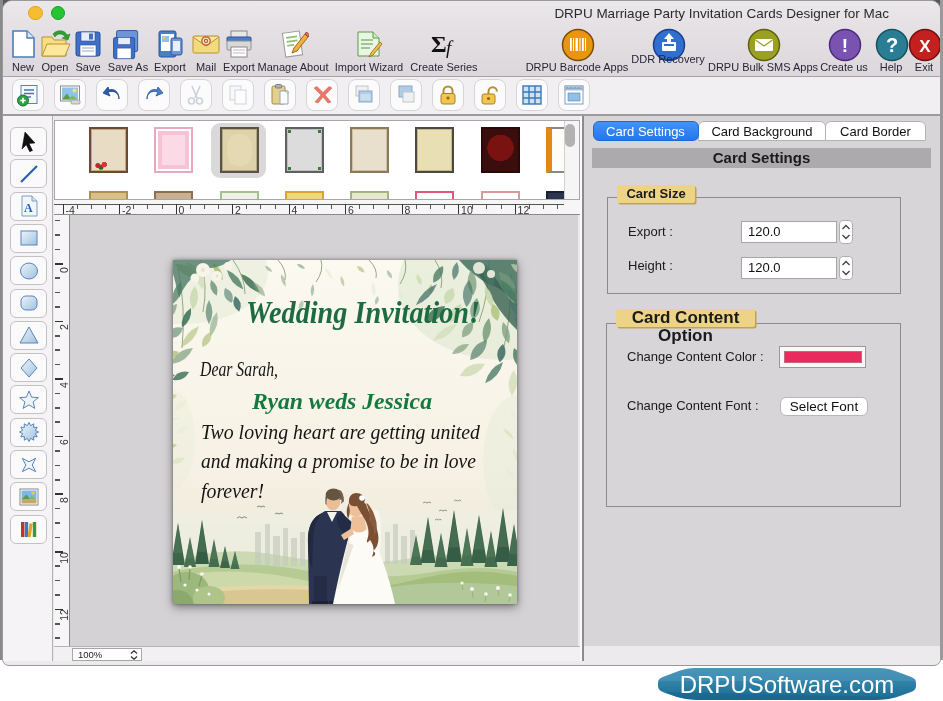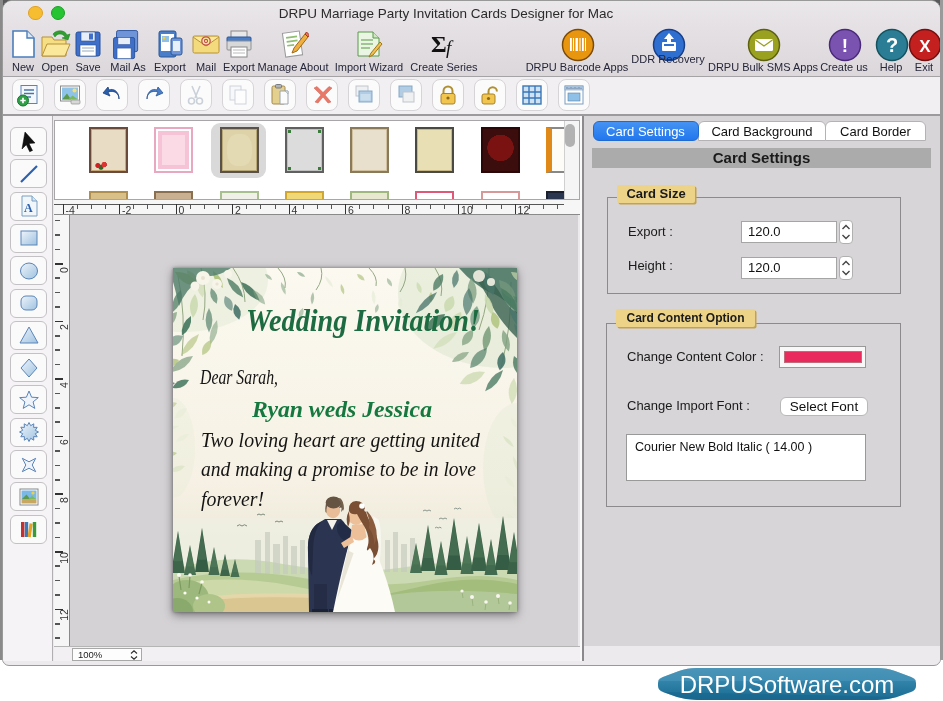--- a/index.html
+++ b/index.html
@@ -8,21 +8,21 @@
 .tool{position:absolute;left:7px;width:37px;height:29px;background:#fbfafb;border:1px solid #c4c1c4;border-radius:6px;display:flex;align-items:center;justify-content:center}
 .num{position:absolute;font-size:10.5px;color:#333;line-height:10px}
 </style></head><body>
 <div class="a" style="left:0;top:0;width:943px;height:12px;background:#59595b"></div>
 <div class="a" style="left:0;top:0;width:3px;height:660px;background:#8a8a8a"></div>
 <div class="a" style="left:940px;top:0;width:3px;height:660px;background:#9a9a9a"></div>
 <div class="a" id="win" style="left:2px;top:0;width:939px;height:666px;background:#eceaec;border-radius:10px 10px 7px 7px;border:1px solid #999;overflow:hidden">
 <div class="a" style="left:0;top:0;width:939px;height:76px;background:linear-gradient(#ebe8eb,#e5e1e5 30%,#dbd7db)"></div>
 <div class="a" style="left:25px;top:4.5px;width:14.5px;height:14.5px;border-radius:50%;background:#f6bd30;border:1px solid #dfa125"></div>
 <div class="a" style="left:47.5px;top:4.5px;width:14.5px;height:14.5px;border-radius:50%;background:#26c332;border:1px solid #1ba02a"></div>
-<div class="a" style="left:0;top:5px;width:886px;text-align:center;font-size:13.5px;color:#2b2b2b">DRPU Marriage Party Invitation Cards Designer for Mac</div>
+<div class="a" style="left:0;top:5px;width:886px;text-align:right;font-size:13.5px;color:#2b2b2b">DRPU Marriage Party Invitation Cards Designer for Mac</div>
 <div class="a" style="left:0;top:75px;width:939px;height:1px;background:#a6a3a6"></div>
 <div class="a" style="left:0;top:76px;width:939px;height:38px;background:#f1eff1"></div>
 <div class="a" style="left:0;top:113px;width:939px;height:2px;background:#9d9a9d"></div>
 <div class="a" style="left:4.0px;top:27px;width:32px;height:32px"><svg width="32" height="32" viewBox="0 0 32 32">
         <path d="M6 3h14l7 7v19H6z" fill="#fff" stroke="#4a7ebb" stroke-width="1.6"></path>
         <path d="M20 3v7h7" fill="#dce9f5" stroke="#4a7ebb" stroke-width="1.4"></path>
       </svg></div>
     <div class="lbl" style="left:-40.0px;top:60px;width:120px">New</div>
     <div class="a" style="left:36.0px;top:27px;width:32px;height:32px"><svg width="32" height="32" viewBox="0 0 32 32">
         <path d="M3 9h10l2 3h12v16H3z" fill="#f6de84" stroke="#b8923a"></path>
@@ -41,21 +41,21 @@
     <div class="a" style="left:109.0px;top:27px;width:32px;height:32px"><svg width="32" height="32" viewBox="0 0 32 32">
         <g transform="translate(1,-1) scale(.88)">
           <rect x="4" y="4" width="24" height="24" rx="2" fill="#6f94d8" stroke="#27509a"></rect>
         </g>
         <g transform="translate(-2,6) scale(.88)">
           <rect x="4" y="4" width="24" height="24" rx="2" fill="#3f6fc8" stroke="#27509a"></rect>
           <rect x="9" y="4" width="14" height="8" fill="#e8eef8" stroke="#27509a" stroke-width=".6"></rect>
           <rect x="8" y="16" width="16" height="12" fill="#fff" stroke="#27509a" stroke-width=".6"></rect>
         </g>
       </svg></div>
-    <div class="lbl" style="left:65.0px;top:60px;width:120px">Mail As</div>
+    <div class="lbl" style="left:65.0px;top:60px;width:120px">Save As</div>
     <div class="a" style="left:151.0px;top:27px;width:32px;height:32px"><svg width="32" height="32" viewBox="0 0 32 32">
         <rect x="5" y="3" width="17" height="26" rx="2" fill="#4a7ec8" stroke="#2a5898"></rect>
         <rect x="7" y="6" width="13" height="17" fill="#fff"></rect>
         <rect x="8" y="8" width="7" height="6" fill="#8fc0e8"></rect>
         <circle cx="10" cy="10" r="1.5" fill="#f0d040"></circle>
         <rect x="17" y="10" width="11" height="17" rx="2" fill="#6f94d8" stroke="#2a5898"></rect>
         <rect x="19" y="13" width="7" height="10" fill="#e8f0fa"></rect>
       </svg></div>
     <div class="lbl" style="left:107.0px;top:60px;width:120px">Export</div>
     <div class="a" style="left:187.0px;top:27px;width:32px;height:32px"><svg width="32" height="32" viewBox="0 0 32 32">
@@ -452,21 +452,21 @@
       <div class="num" style="left:3.5px;top:337.5px;width:14px;text-align:center;transform:rotate(-90deg)">10</div>
       <div class="a" style="left:1px;top:350.4px;width:5px;height:1.5px;background:#555"></div>
       <div class="a" style="left:1px;top:364.8px;width:5px;height:1.5px;background:#555"></div>
       <div class="a" style="left:1px;top:379.2px;width:5px;height:1.5px;background:#555"></div>
       <div class="a" style="left:1px;top:393.6px;width:8px;height:1.5px;background:#333"></div>
       <div class="num" style="left:3.5px;top:395.1px;width:14px;text-align:center;transform:rotate(-90deg)">12</div>
       <div class="a" style="left:1px;top:408.0px;width:5px;height:1.5px;background:#555"></div>
       <div class="a" style="left:1px;top:422.4px;width:5px;height:1.5px;background:#555"></div>
     </div>
     <div class="a" style="left:66.5px;top:214px;width:508.5px;height:431px;background:#d5d2d5"></div>
-    <div class="a" style="left:170px;top:267px;width:344px;height:344px;box-shadow:0 3px 9px rgba(40,40,40,.55),0 0 3px rgba(60,60,60,.5)"><svg width="344" height="344" viewBox="0 0 344 344">
+    <div class="a" style="left:170px;top:259px;width:344px;height:344px;box-shadow:0 3px 9px rgba(40,40,40,.55),0 0 3px rgba(60,60,60,.5)"><svg width="344" height="344" viewBox="0 0 344 344">
 <defs>
 <linearGradient id="sky" x1="0" y1="0" x2="0" y2="1">
  <stop offset="0" stop-color="#fbf9f0"></stop>
             <stop offset=".62" stop-color="#f6f1e4"></stop>
             <stop offset=".78" stop-color="#eeeadb"></stop>
             <stop offset="1" stop-color="#eae6d6"></stop>
 </linearGradient>
 </defs>
 <rect width="344" height="344" fill="url(#sky)"></rect>
 <ellipse cx="10" cy="12" rx="85" ry="52" fill="#dde7cc" opacity=".4"></ellipse>
@@ -877,27 +877,26 @@
     <div class="a" style="left:738px;top:256px;width:96px;height:22px;background:#fff;border:1px solid #a5a5a5;font-size:13px;color:#111;line-height:20px;padding-left:6px">120.0</div>
     <div class="a" style="left:836px;top:219px;width:14px;height:24px;background:#fff;border:1px solid #b0b0b0;border-radius:4px"><svg width="12" height="22" viewBox="0 0 12 22">
         <path d="M2.5 8L6 4.5 9.5 8" fill="none" stroke="#444" stroke-width="1.4"></path>
         <path d="M2.5 14L6 17.5 9.5 14" fill="none" stroke="#444" stroke-width="1.4"></path>
       </svg></div>
     <div class="a" style="left:836px;top:255px;width:14px;height:24px;background:#fff;border:1px solid #b0b0b0;border-radius:4px"><svg width="12" height="22" viewBox="0 0 12 22">
         <path d="M2.5 8L6 4.5 9.5 8" fill="none" stroke="#444" stroke-width="1.4"></path>
         <path d="M2.5 14L6 17.5 9.5 14" fill="none" stroke="#444" stroke-width="1.4"></path>
       </svg></div>
     <div class="a" style="left:603px;top:322px;width:295px;height:184px;border:1px solid #8d8a8d"></div>
-    <div class="a" style="left:613px;top:308px;width:139px;height:18px;background:#ecd387;box-shadow:1.5px 1.5px 0 #bfa253;font-size:12px;font-weight:bold;color:#1a1a1a;text-align:center;line-height:18px;border-radius:2px;z-index:2">Card Content Option</div>
+    <div class="a" style="left:613px;top:308px;width:139px;height:18px;background:#ecd387;box-shadow:1.5px 1.5px 0 #bfa253;font-size:17px;font-weight:bold;color:#1a1a1a;text-align:center;line-height:18px;border-radius:2px;z-index:2">Card Content Option</div>
     <div class="a" style="left:624px;top:348px;font-size:13px;color:#1a1a1a">Change Content Color :</div>
     <div class="a" style="left:776px;top:345px;width:87px;height:22px;background:#f8f8f8;border:1px solid #999"></div>
     <div class="a" style="left:780.5px;top:350px;width:78px;height:12px;background:#e82a5c;border:1px solid #c06a7a"></div>
-    <div class="a" style="left:624px;top:397px;font-size:13px;color:#1a1a1a">Change Import Font :</div>
+    <div class="a" style="left:624px;top:397px;font-size:13px;color:#1a1a1a">Change Content Font :</div>
     <div class="a" style="left:777px;top:396px;width:88px;height:19px;background:#fff;border:1px solid #b8b8b8;border-radius:6px;font-size:13.5px;color:#111;text-align:center;line-height:18px">Select Font</div>
-    <div class="a" style="left:623px;top:432.5px;width:240px;height:47.5px;background:#fff;border:1px solid #999;font-size:12.5px;color:#111;padding:5px 0 0 8px">Courier New Bold Italic ( 14.00 )</div>
   </div>
 <svg class="a" style="left:655px;top:666px" width="264" height="35" viewBox="0 0 264 35">
 <defs>
       <linearGradient id="bg1" x1="0" y1="0" x2="0" y2="1">
 <stop offset="0" stop-color="#4a92b4"></stop>
         <stop offset=".45" stop-color="#3182a8"></stop>
         <stop offset=".75" stop-color="#23759c"></stop>
         <stop offset="1" stop-color="#1d6d93"></stop>
 </linearGradient>
     </defs>

